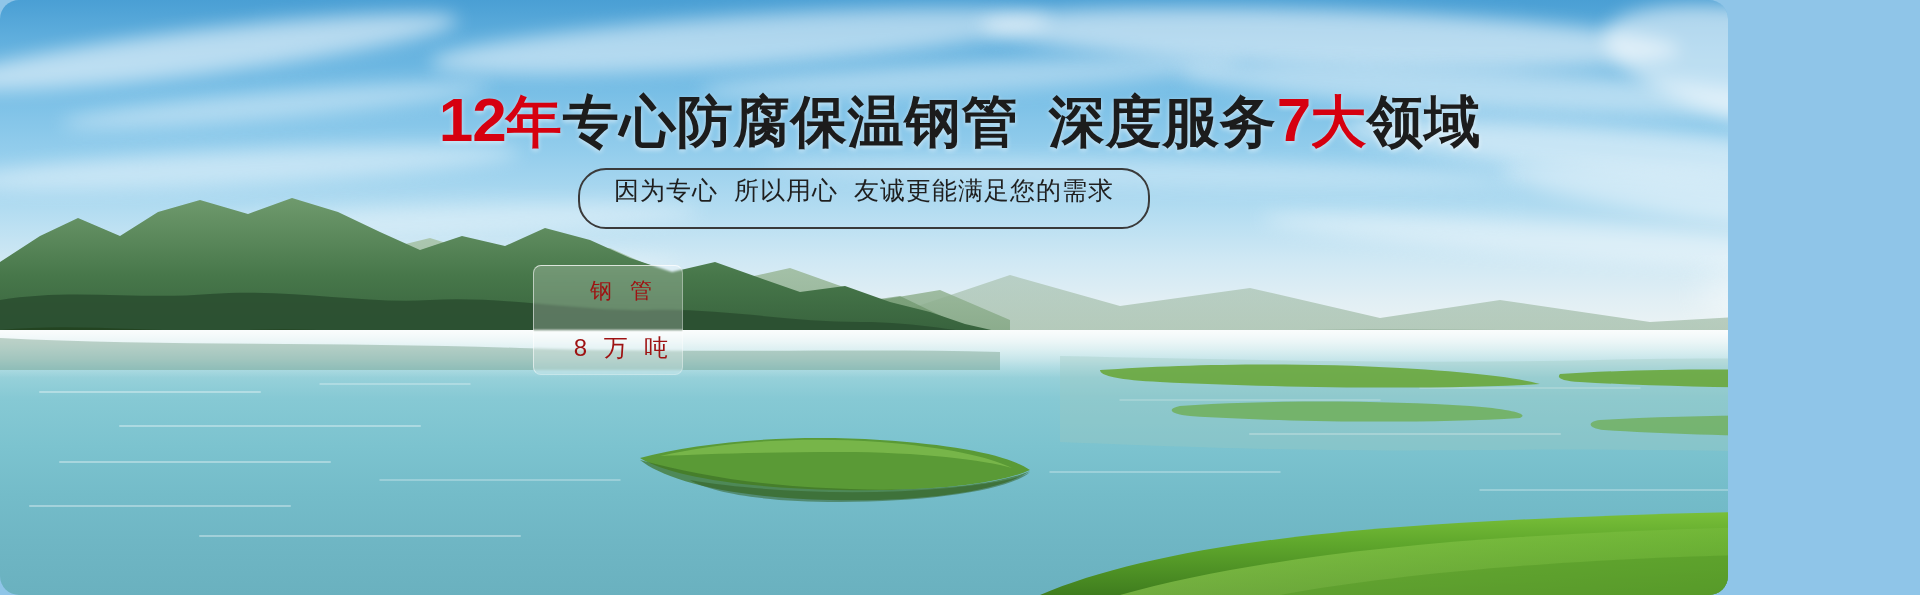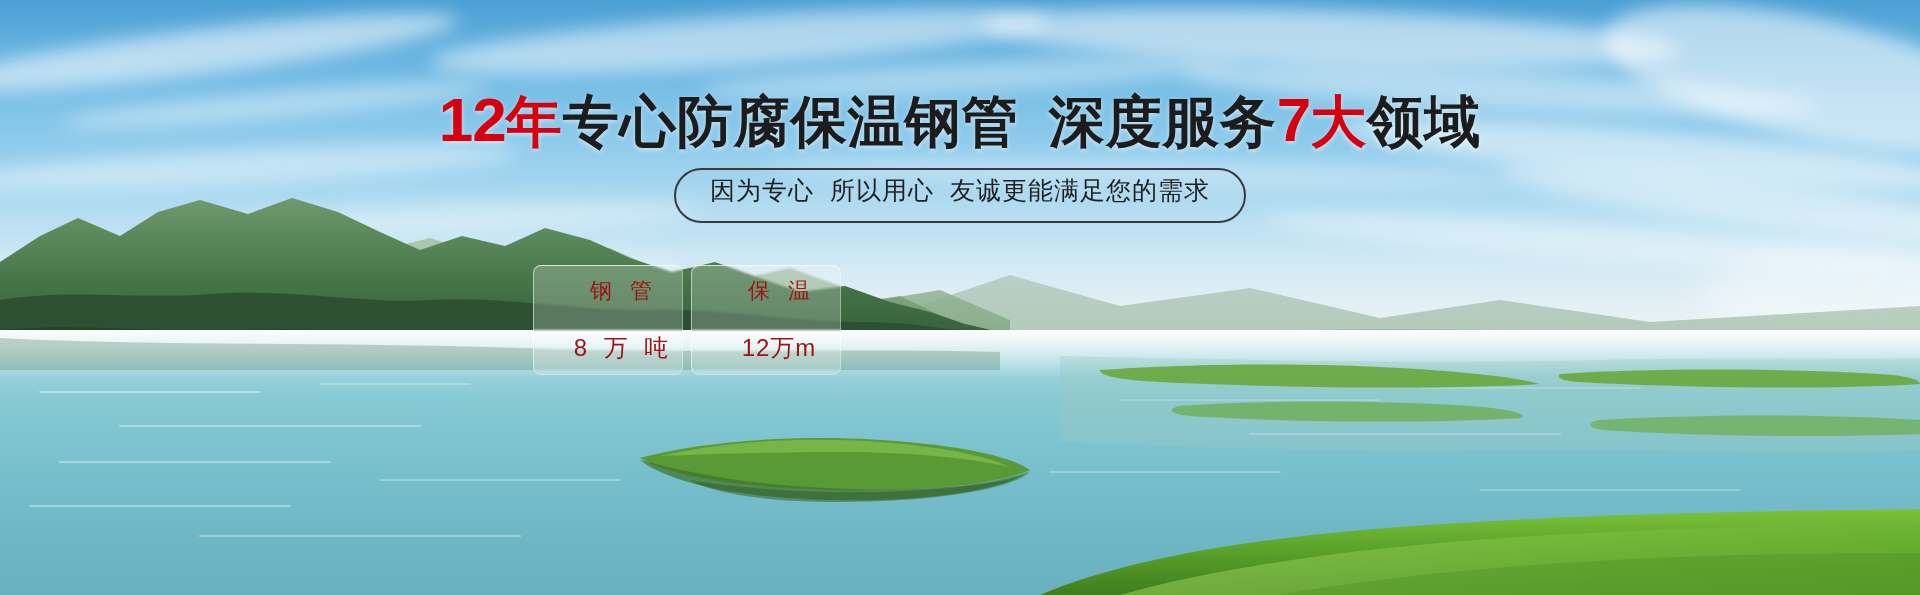--- a/index.html
+++ b/index.html
@@ -1,20 +1,20 @@
 <!DOCTYPE html>
 <html><head>
 <meta charset="utf-8">
 <style>
   * { margin:0; padding:0; box-sizing:border-box; }
   html,body { width:1920px; height:595px; overflow:hidden; background:#8fc5e8; }
   body { font-family:"Liberation Sans","DejaVu Sans",sans-serif; }
 
   #banner {
-    position:relative; width:1920px; height:595px; overflow:hidden;
+    position:relative; width:1728px; height:595px; overflow:hidden;border-radius:19px;
   }
 
   
   .sky {
     position:absolute; left:0; top:0; width:1920px; height:360px;
     background:
       linear-gradient(to bottom,
         #4a9fd4 0%,
         #62b0de 12%,
         #79bfe6 26%,
@@ -83,21 +83,21 @@
   }
   .headline .red { color:#d6000f; }
   .headline .num {
     font-size:62px; font-weight:bold; color:#d6000f; letter-spacing:-1px;
   }
   .headline .gap { display:inline-block; width:30px; }
 
   .subpill {
     position:absolute; left:50%; top:168px; transform:translateX(-50%);
     border:2px solid #3a3a3a; border-radius:28px;
-    padding:8px 34px 18px; line-height:1;
+    padding:8px 34px 24px; line-height:1;
     font-size:25px; color:#1f1f1f; letter-spacing:1px; white-space:nowrap;
     background:rgba(255,255,255,0.02);
     text-align:right;
   }
   .subpill .sp { display:inline-block; width:16px; }
 
   
   .cards {
     position:absolute; left:533px; top:265px;
     display:flex; gap:8px;
@@ -270,20 +270,16 @@
   </div>
 
   <div class="cards">
 
     <div class="card c-steel">
       <div class="ttl">钢 管</div>
       <div class="val"><span>8 万 吨</span></div>
     </div>
 
 
-    <div class="card c-ins">
-      <div class="ttl">保 温</div>
-      <div class="val"><span>12万m</span></div>
-    </div>
 
   </div>
 
 </div>
 
 </body></html>

